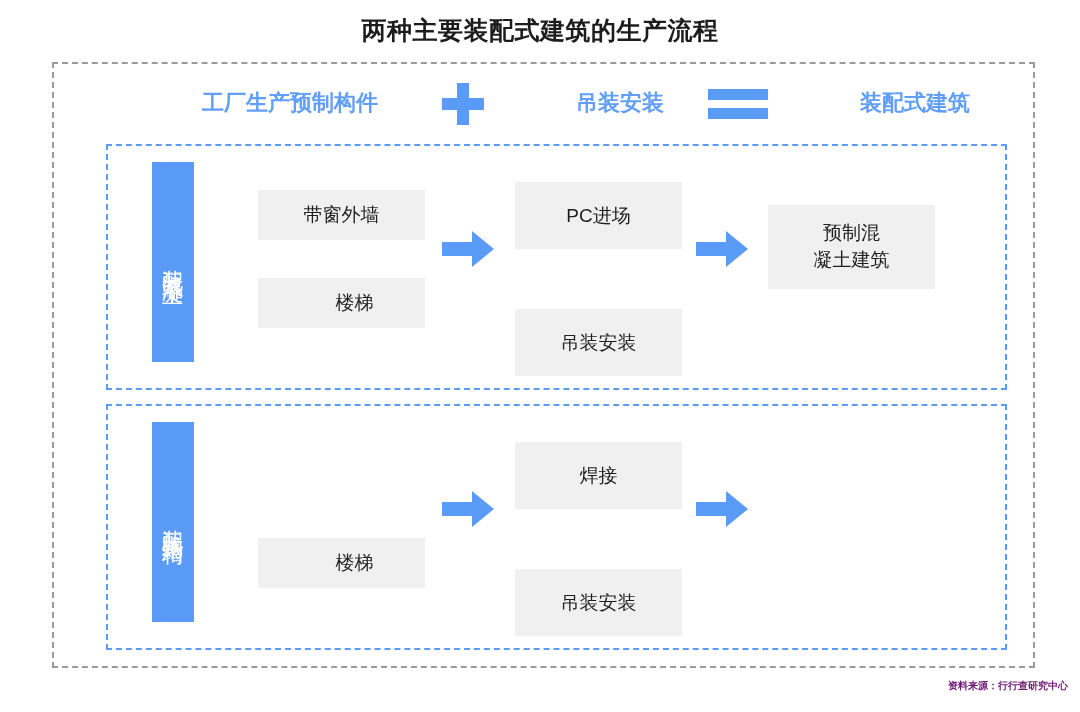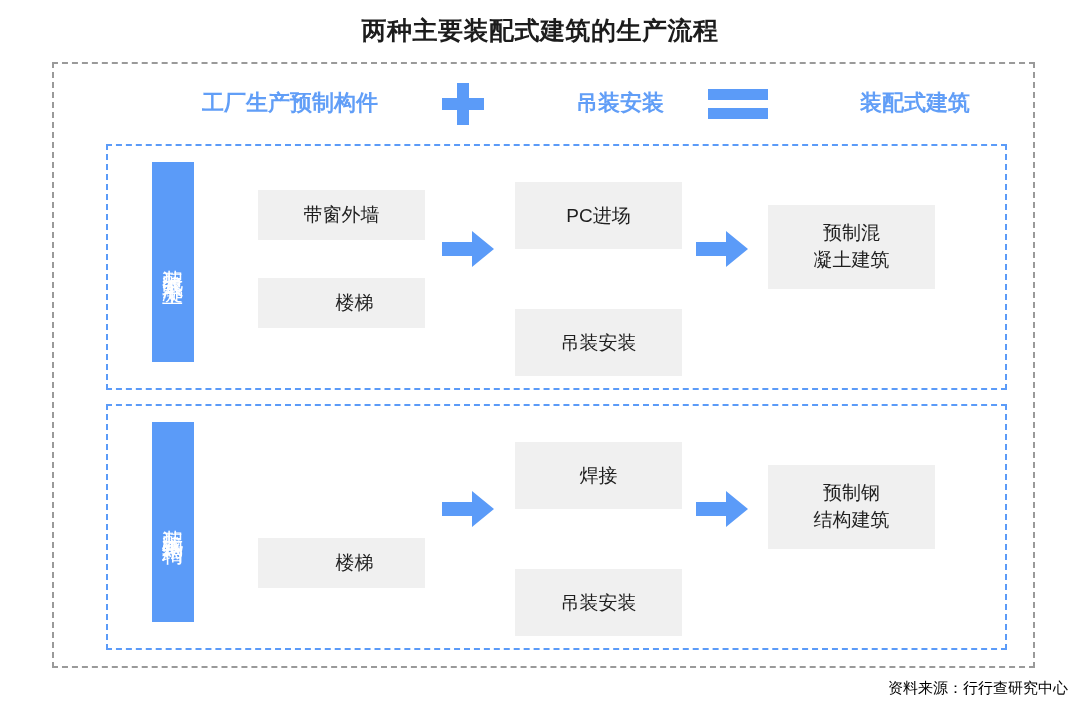--- a/index.html
+++ b/index.html
@@ -194,23 +194,23 @@
   .block-arrow svg { display: block; width: 52px; height: 36px; }
 
   .arrow-1 { left: 334px; top: 85px; }
   .arrow-2 { left: 588px; top: 85px; }
 
   
   .source-note {
     position: absolute;
     right: 12px;
     top: 679px;
-    font-size: 15px;
-    font-weight: normal;
-    color: #000000;
+    font-size: 10px;
+    font-weight: bold;
+    color: #701a75;
     white-space: nowrap;
   }
 </style>
 </head>
 <body>
 
 <div id="canvas">
 
   <div class="page-title">两种主要装配式建筑的生产流程</div>
 
@@ -262,19 +262,17 @@
 
     <div class="step-box col2 c2-top">焊接</div>
     <div class="step-box col2 c2-bottom">吊装安装</div>
 
     <div class="block-arrow arrow-2">
       <svg viewBox="0 0 52 36" xmlns="http://www.w3.org/2000/svg" aria-hidden="true">
         <path d="M0 11 H30 V0 L52 18 L30 36 V25 H0 Z" fill="#5b9bf8"></path>
       </svg>
     </div>
 
-    <div class="result-box">预制钢
-结构建筑</div>
   </div>
 
   <div class="source-note">资料来源：行行查研究中心</div>
 
 </div>
 
 </body></html>

